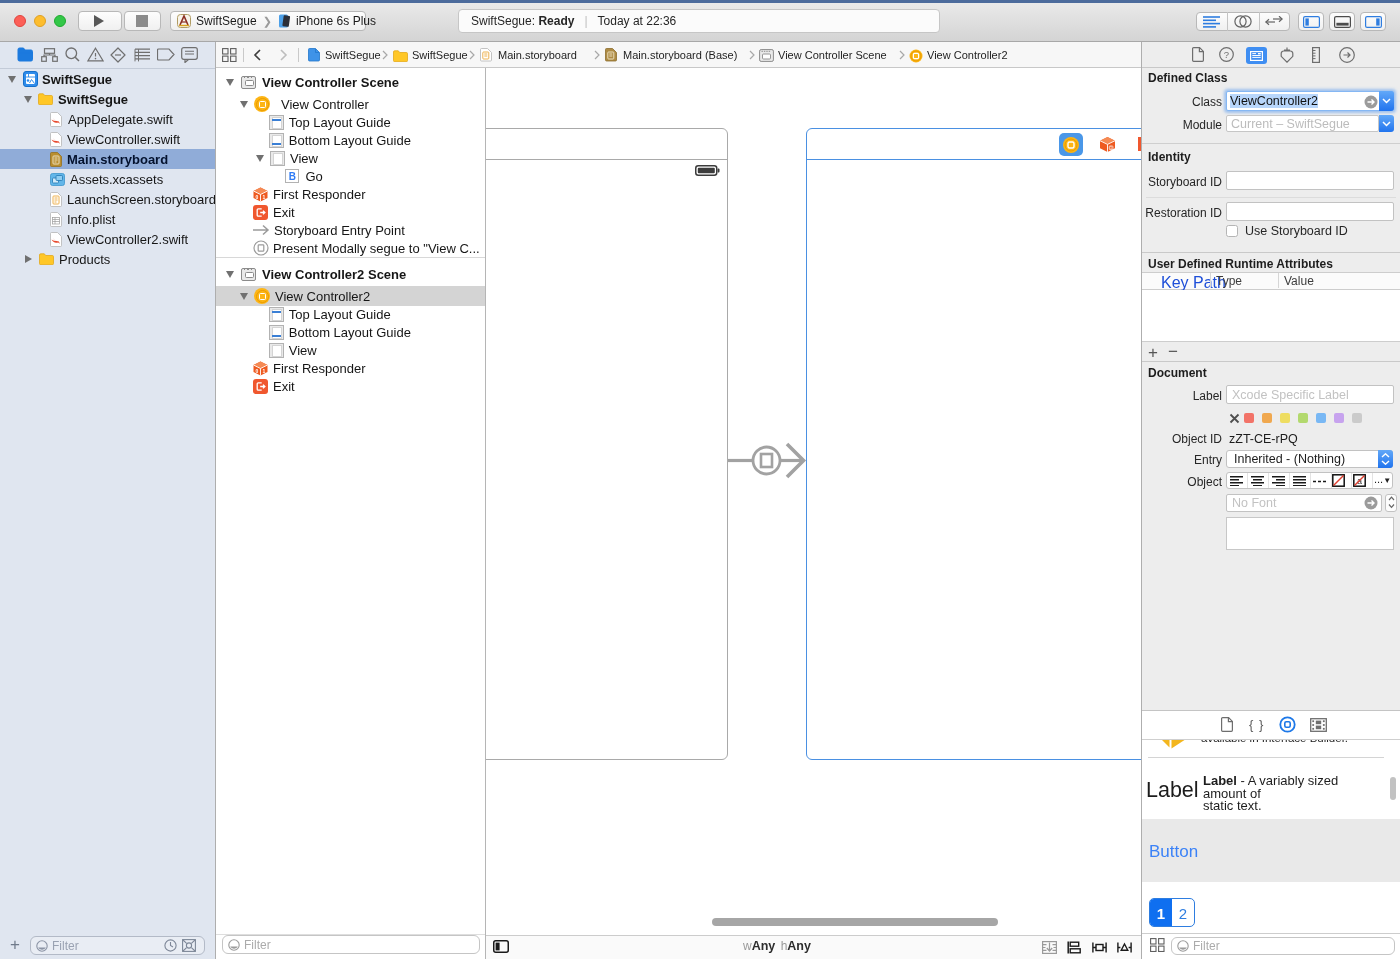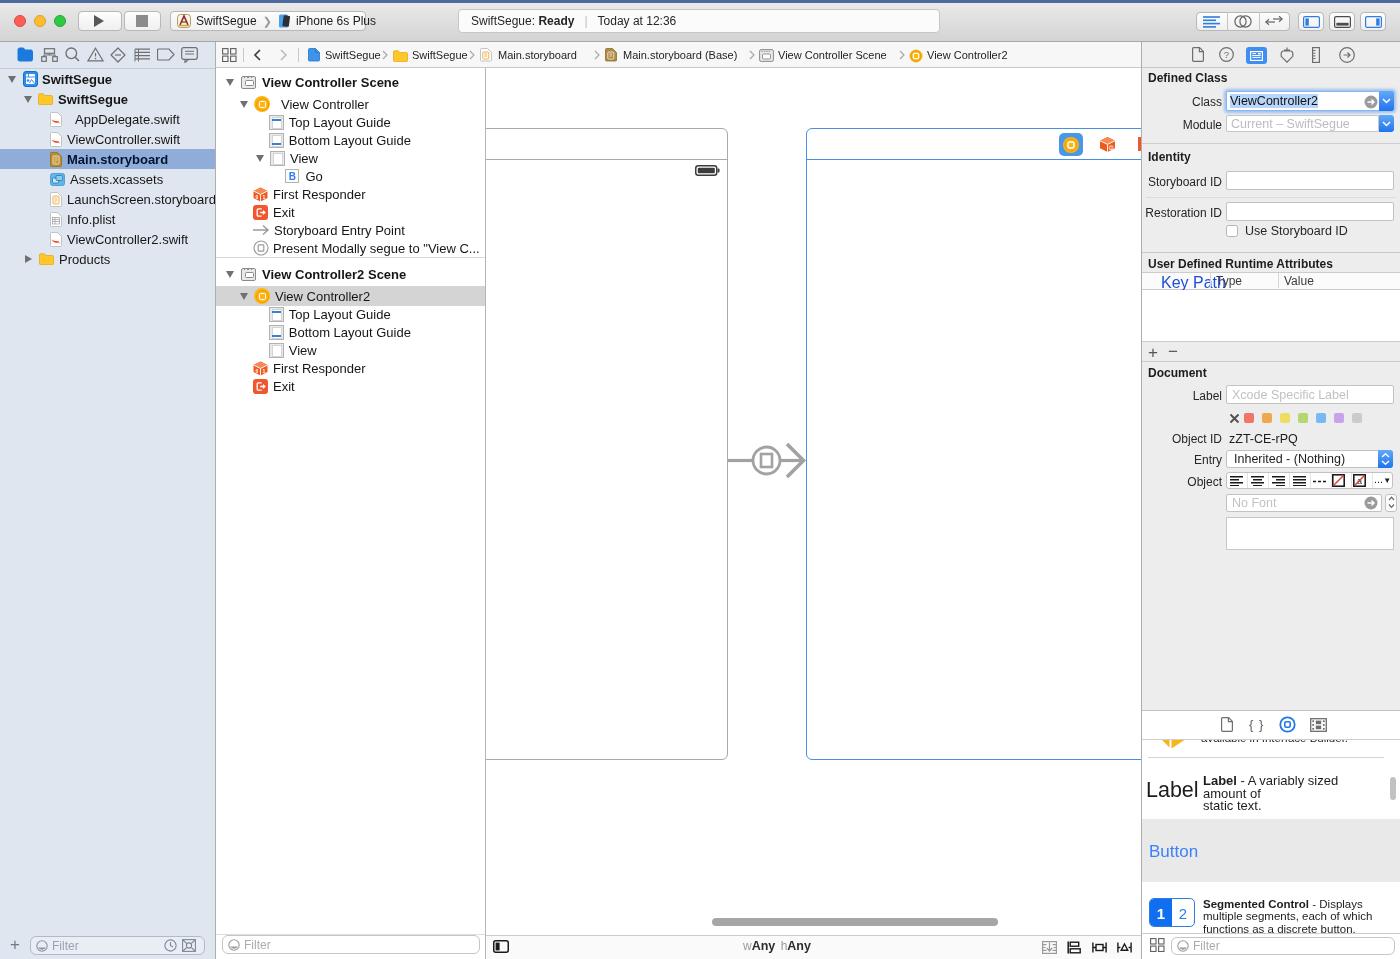--- a/index.html
+++ b/index.html
@@ -51,21 +51,21 @@
         <rect x="1" y="0.5" width="9" height="13" rx="1.5" fill="#4da0e8"></rect>
         <rect x="5" y="1.5" width="6.5" height="11" rx="1" fill="#2c2f38" transform="rotate(8 8 7)"></rect>
       </svg>
     </span>
  <span style="margin-left:5px">iPhone 6s Plus</span>
 </div>
 
 <div class="abs" style="left:458px;top:9px;width:482px;height:24px;background:#fbfbfb;border:1px solid #c6c6c6;border-radius:4px;display:flex;align-items:center;font-size:12px;color:#262626">
  <span style="margin-left:12px">SwiftSegue: <b>Ready</b></span>
  <span style="margin-left:10px;color:#c0c0c0">|</span>
- <span style="margin-left:10px">Today at 12:36</span>
+ <span style="margin-left:10px">Today at 22:36</span>
 </div>
 
 <div class="abs" style="left:1196px;top:12px;width:94px;height:19px;background:linear-gradient(#fdfdfd,#f0f0f0);border:1px solid #b8b8b8;border-radius:4px"></div>
 <div class="abs" style="left:1227.3px;top:12px;width:1px;height:19px;background:#c4c4c4"></div>
 <div class="abs" style="left:1258.6px;top:12px;width:1px;height:19px;background:#c4c4c4"></div>
 <div class="abs" style="left:1203px;top:16px">
     <svg width="17" height="12" viewBox="0 0 17 12">
       <g stroke="#2e7de0" stroke-width="1.6">
         <line x1="0" y1="1" x2="17" y2="1"></line>
         <line x1="0" y1="4.3" x2="13" y2="4.3"></line>
@@ -196,21 +196,21 @@
       </span>
       <span style="margin-left:5px">SwiftSegue</span>
     </div>
  <div class="row" style="left:0;top:40px">
       <span style="margin-left:50px">
         <svg width="12" height="15" viewBox="0 0 12 15">
           <path d="M0.5 1.5 a1 1 0 0 1 1-1 h6 l4 4 v9 a1 1 0 0 1-1 1 h-9 a1 1 0 0 1-1-1 Z" fill="#fff" stroke="#b5b5b5" stroke-width="0.8"></path>
           <path d="M2.2 5.2 c1.6 2.6 4 4.3 6.3 4 c0.9 1 1.3 2.1 1.1 2.7 c-0.2-0.9-0.9-1.4-1.5-1.5 c-2.6 1.2-5.4-0.3-6.6-2.8 c1.4 1.1 3 1.7 4.3 1.4 c-1.4-1.2-2.8-2.6-3.6-3.8 Z" fill="#e8492e"></path>
         </svg>
       </span>
-      <span style="margin-left:13px">AppDelegate.swift</span>
+      <span style="margin-left:6px">AppDelegate.swift</span>
     </div>
  <div class="row" style="left:0;top:60px">
       <span style="margin-left:50px">
         <svg width="12" height="15" viewBox="0 0 12 15">
           <path d="M0.5 1.5 a1 1 0 0 1 1-1 h6 l4 4 v9 a1 1 0 0 1-1 1 h-9 a1 1 0 0 1-1-1 Z" fill="#fff" stroke="#b5b5b5" stroke-width="0.8"></path>
           <path d="M2.2 5.2 c1.6 2.6 4 4.3 6.3 4 c0.9 1 1.3 2.1 1.1 2.7 c-0.2-0.9-0.9-1.4-1.5-1.5 c-2.6 1.2-5.4-0.3-6.6-2.8 c1.4 1.1 3 1.7 4.3 1.4 c-1.4-1.2-2.8-2.6-3.6-3.8 Z" fill="#e8492e"></path>
         </svg>
       </span>
       <span style="margin-left:5px">ViewController.swift</span>
     </div>
@@ -842,21 +842,20 @@
       </div>
    <div class="abs" style="left:6px;top:17.5px;width:236px;height:1px;background:#d4d4d4"></div>
    <div class="abs" style="left:4px;top:38px;font-size:21.5px;color:#1c1c1c">Label</div>
    <div class="abs" style="left:61px;top:35.5px;font-size:13px;line-height:12.6px;color:#1d1d1d;width:180px"><b>Label</b> - A variably sized amount of<br>static text.</div>
    <div class="abs" style="left:0;top:79px;width:258px;height:63.5px;background:#e9e9e9"></div>
    <div class="abs" style="left:7px;top:102px;font-size:17px;color:#3b82f7">Button</div>
    <div class="abs" style="left:7px;top:158px;width:46px;height:29px;border:1.5px solid #2e7de0;border-radius:5px;background:#fff;overflow:hidden;display:flex">
      <div style="width:23px;height:29px;background:#0f6ff0;color:#fff;font-size:15px;font-weight:bold;display:flex;align-items:center;justify-content:center">1</div>
      <div style="width:23px;height:29px;color:#2e7de0;font-size:15px;display:flex;align-items:center;justify-content:center">2</div>
    </div>
-   <div class="abs" style="left:61px;top:158px;font-size:11.5px;line-height:12.6px;color:#1d1d1d;width:190px"><b>Segmented Control</b> - Displays<br>multiple segments, each of which<br>functions as a discrete button.</div>
    <div class="abs" style="left:248px;top:37px;width:6px;height:23px;border-radius:3px;background:#c2c2c2"></div>
  </div>
  <div class="abs" style="left:0;top:891px;width:258px;height:26px;background:#fff;border-top:1px solid #cdcdcd"></div>
  <span class="abs" style="left:8px;top:896px">
       <svg width="15" height="14" viewBox="0 0 15 14">
         <g fill="none" stroke="#5f5f5f" stroke-width="1.1">
           <rect x="0.6" y="0.6" width="5.4" height="5.4"></rect>
           <rect x="8.6" y="0.6" width="5.4" height="5.4"></rect>
           <rect x="0.6" y="8.1" width="5.4" height="5.4"></rect>
           <rect x="8.6" y="8.1" width="5.4" height="5.4"></rect>

